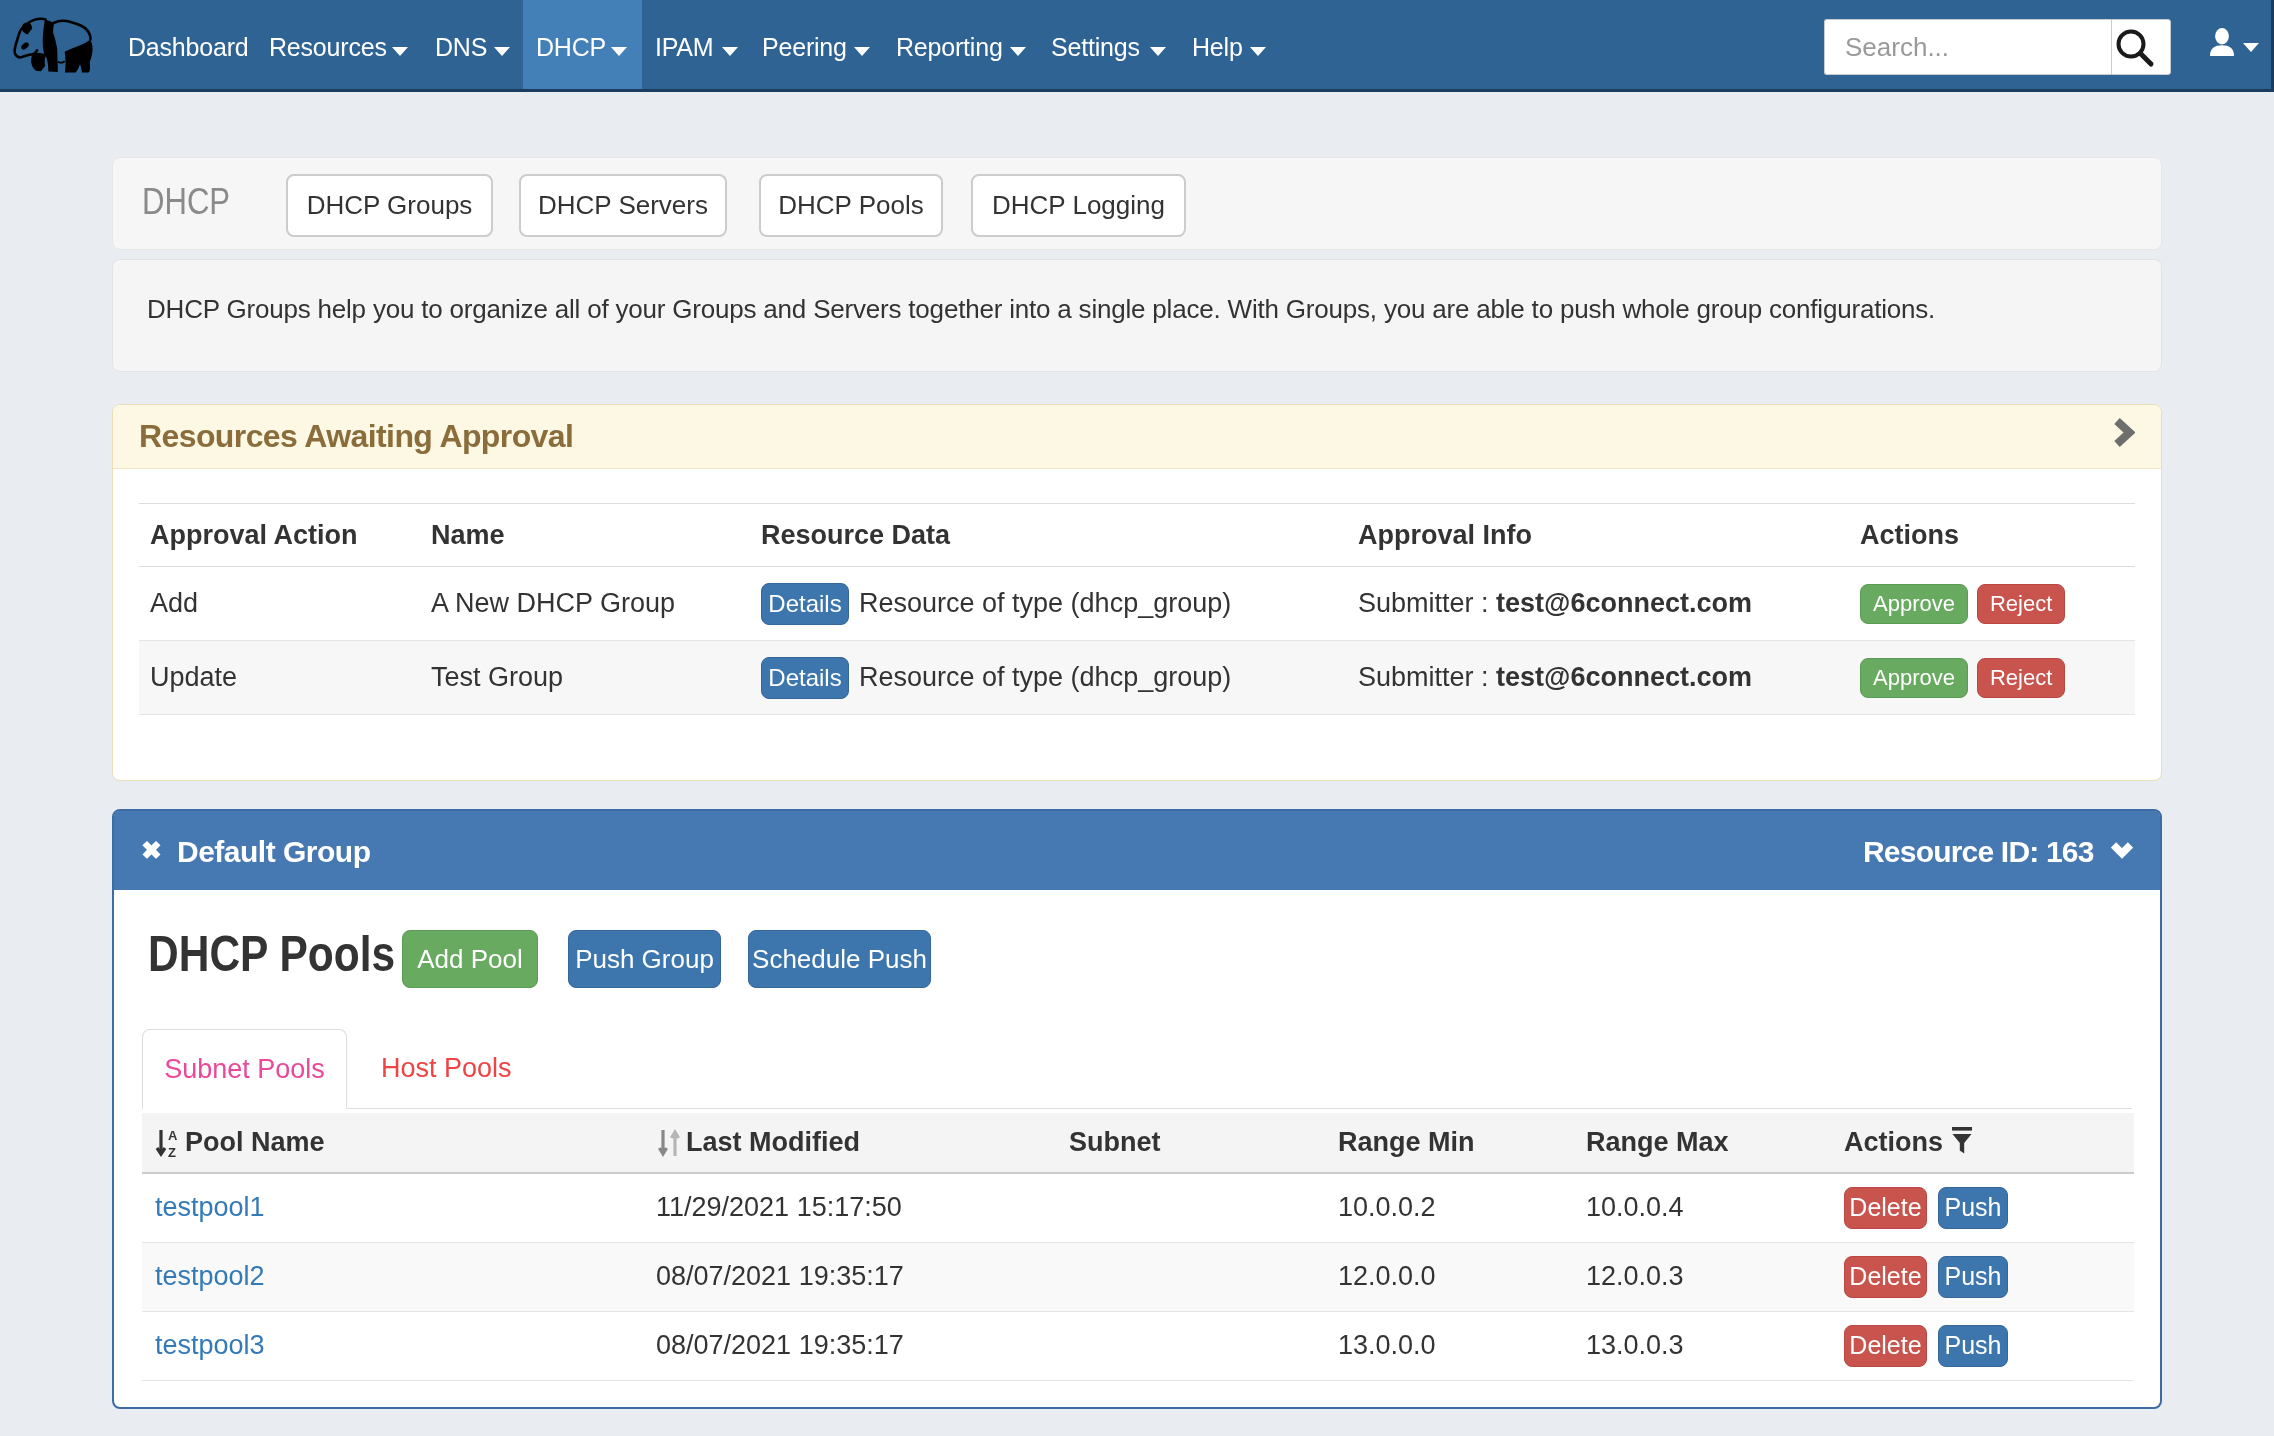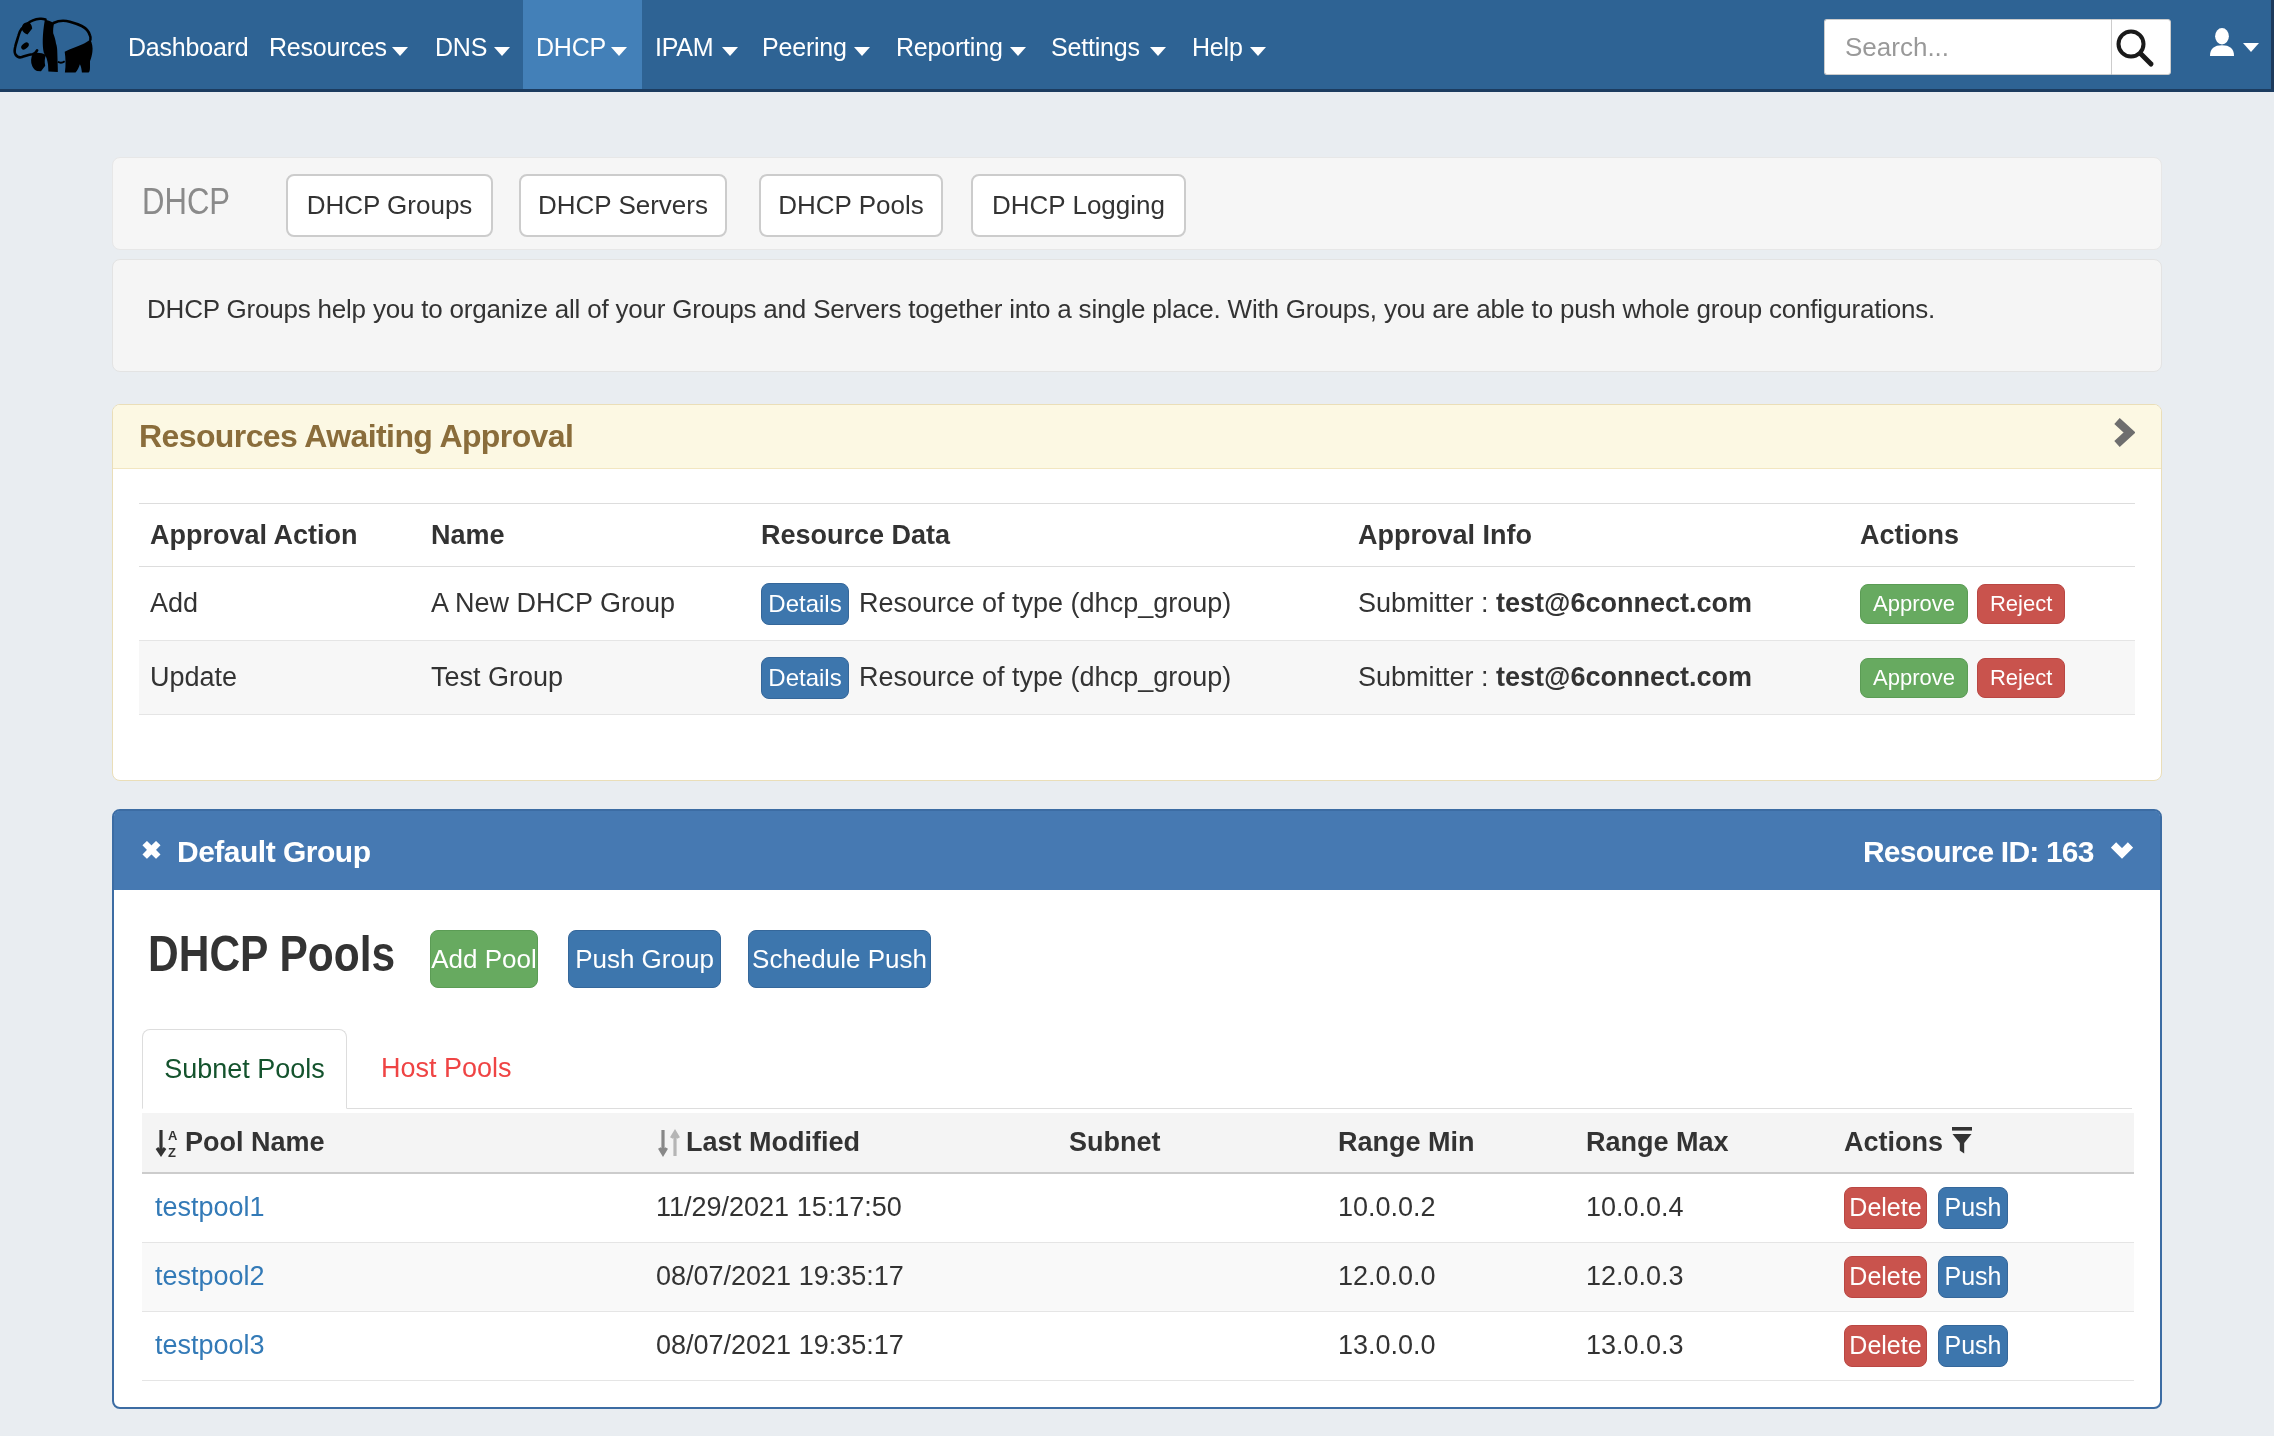--- a/index.html
+++ b/index.html
@@ -53,21 +53,21 @@
 .panel-b .hd .x { position:absolute; left:27px; top:25px; font-size:25px; }
 .panel-b .hd .nm { position:absolute; left:63px; top:24px; letter-spacing:-0.5px; }
 .panel-b .hd .rid { position:absolute; left:1749px; top:24px; letter-spacing:-0.8px; }
 .panel-b .hd .chv { position:absolute; left:1997px; top:25px; }
 .panel-b .bd { padding:35px 28px 0 28px; position:relative; }
 .h2row { position:relative; height:104px; }
 .h2row h2 { position:absolute; left:6px; top:0; font-size:50px; font-weight:bold; color:#333; transform:scaleX(0.85); transform-origin:left center; white-space:nowrap; }
 .poolbtn { position:absolute; top:5px; height:58px; font-size:26px; }
 
 .tabs { margin-top:0px; display:flex; border-bottom:1px solid #ddd; height:80px; align-items:stretch; }
-.tab-act { width:205px; border:1px solid #ddd; border-bottom:1px solid #fff; border-radius:8px 8px 0 0; margin-bottom:-1px; background:#fff; display:flex; align-items:center; justify-content:center; color:#14532d; font-size:27px; }
+.tab-act { width:205px; border:1px solid #ddd; border-bottom:1px solid #fff; border-radius:8px 8px 0 0; margin-bottom:-1px; background:#fff; display:flex; align-items:center; justify-content:center; color:#ec4899; font-size:27px; }
 .tab-lnk { display:flex; align-items:center; padding:0 34px; color:#ef4444; font-size:27px; }
 
 table.pooltbl { width:1992px; border-collapse:collapse; table-layout:fixed; margin-top:4px; }
 table.pooltbl th { text-align:left; font-weight:bold; font-size:27px; background:#f4f4f4; height:60px; border-bottom:2px solid #ccc; }
 table.pooltbl td { height:69px; border-bottom:1px solid #e5e5e5; font-size:27px; }
 table.pooltbl .p1 { width:514px; padding-left:13px; }
 table.pooltbl .p2 { width:413px; }
 table.pooltbl .p3 { width:269px; }
 table.pooltbl .p4 { width:248px; }
 table.pooltbl .p5 { width:258px; }
@@ -181,21 +181,21 @@
       <span class="x">✖</span>
         <span class="nm">Default Group</span>
       <span class="rid">Resource ID: 163</span>
       <svg class="chv" width="22" height="30" viewBox="0 0 22 30">
           <path d="M2.5,9 L11,17.5 L19.5,9" fill="none" stroke="#fff" stroke-width="7.5" stroke-linejoin="miter"></path>
         </svg>
     </div>
     <div class="bd">
       <div class="h2row">
         <h2>DHCP Pools</h2>
-        <span class="btn btn-green poolbtn" style="left:288px;width:108px;">Add Pool</span>
+        <span class="btn btn-green poolbtn" style="left:260px;width:136px;">Add Pool</span>
         <span class="btn btn-blue poolbtn" style="left:426px;width:153px;">Push Group</span>
         <span class="btn btn-blue poolbtn" style="left:606px;width:183px;text-align:right;">Schedule Push</span>
       </div>
       <div class="tabs">
         <div class="tab-act">Subnet Pools</div>
         <div class="tab-lnk">Host Pools</div>
       </div>
       <table class="pooltbl">
         <tbody>
             <tr>

